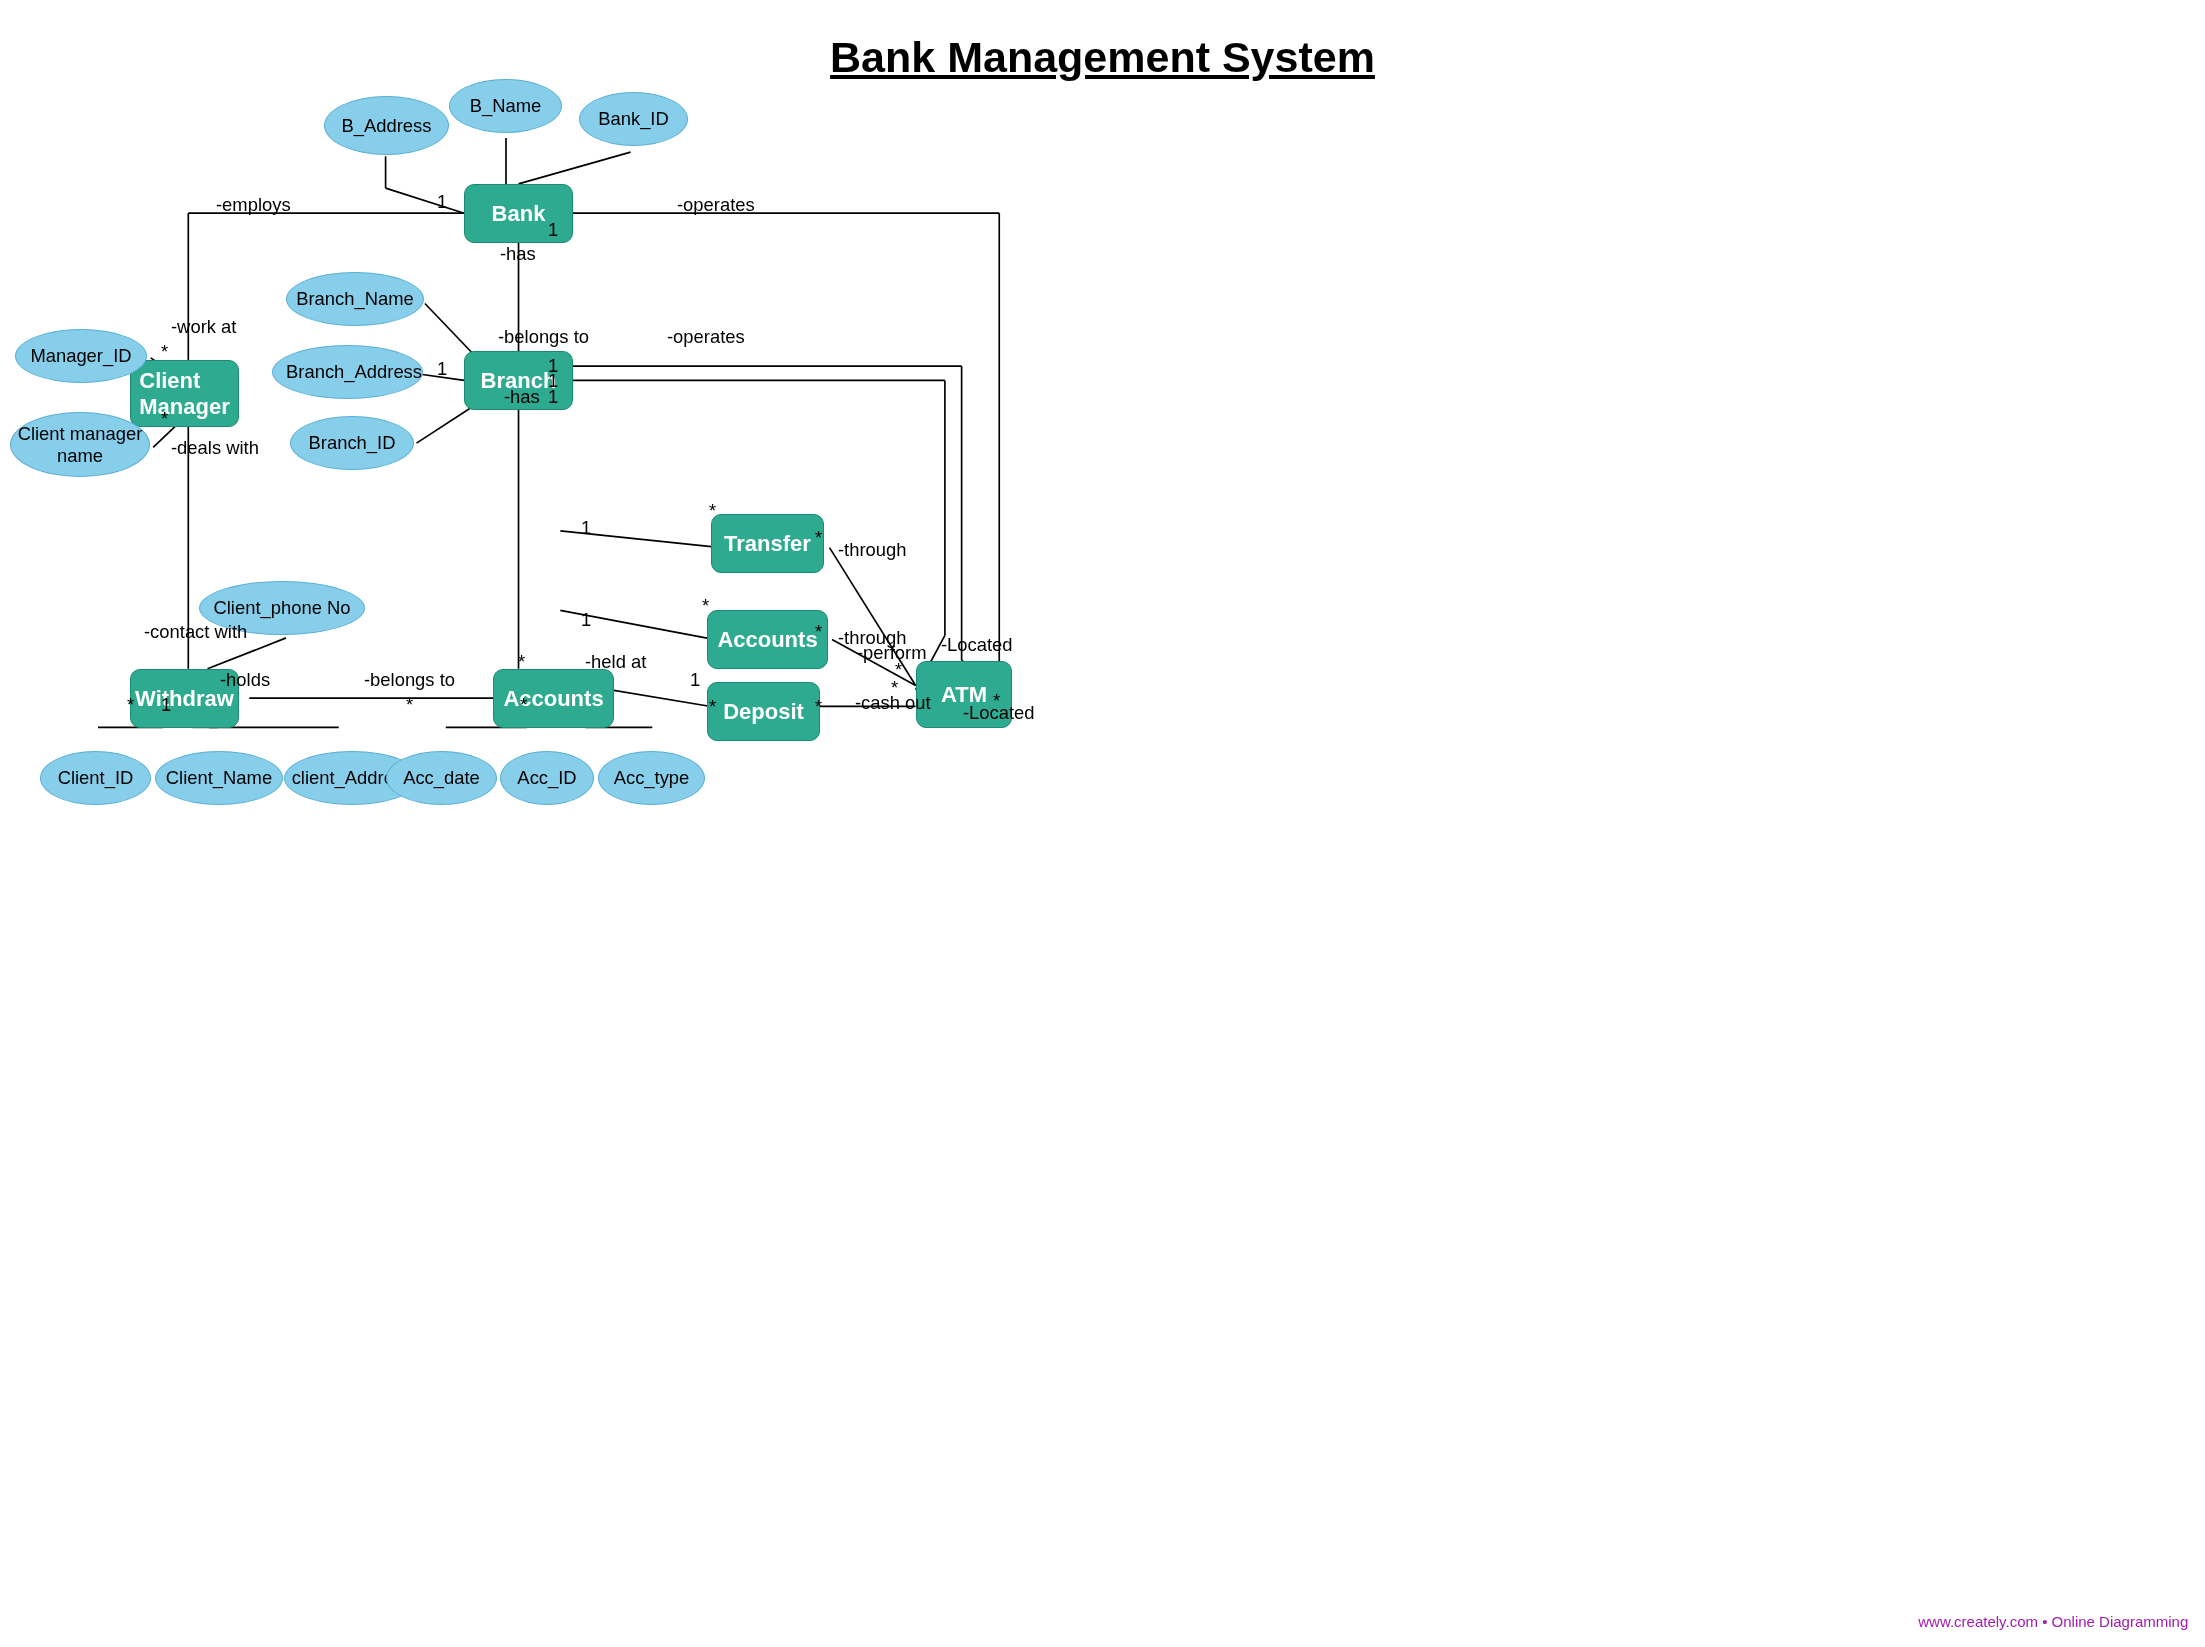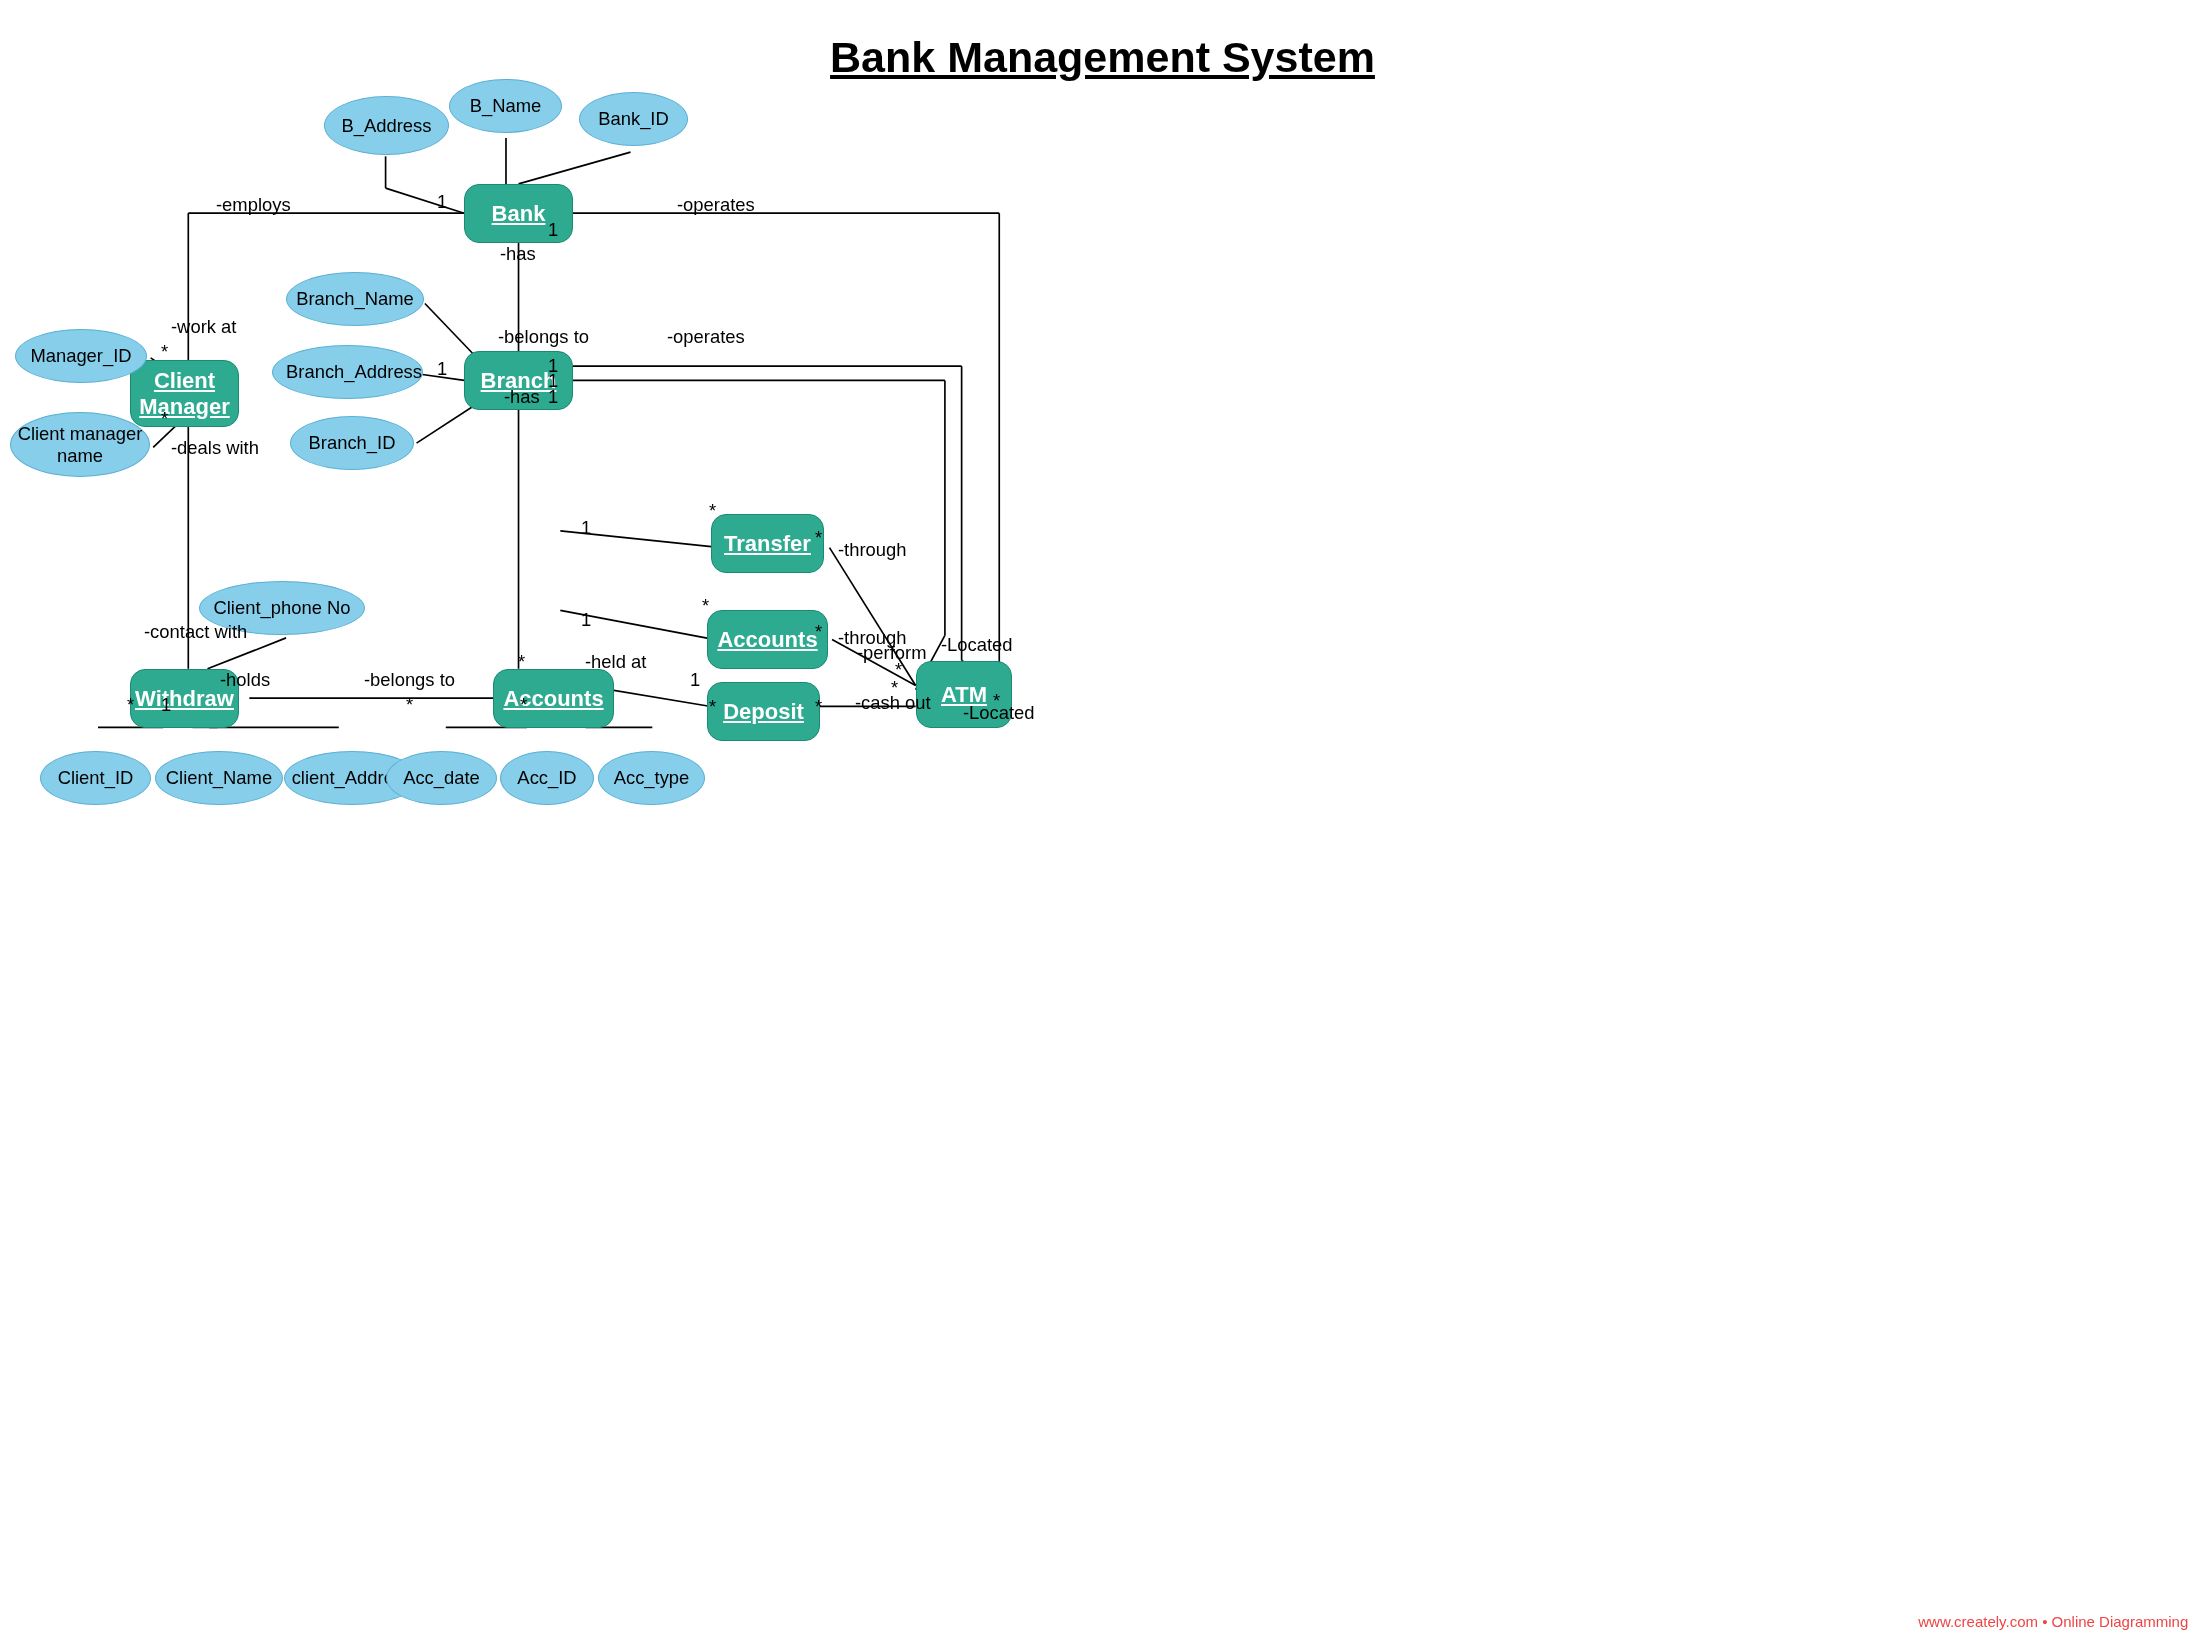--- a/index.html
+++ b/index.html
@@ -21,27 +21,25 @@
       color: #000;
     }
 
     
     .entity {
       position: absolute;
       background: #2daa8f;
       color: #fff;
       font-size: 22px;
       font-weight: bold;
-      text-align: center;
       border: 1.7px solid #1a8a72;
       display: flex;
       align-items: center;
       justify-content: center;
-      border-radius: 15px;
-      text-decoration: underline;
+      border-radius: 10px;
     }
 
     
     .attribute {
       position: absolute;
       background: #87ceeb;
       border: 1.7px solid #5aafd4;
       border-radius: 50%;
       display: flex;
       align-items: center;
@@ -73,21 +71,21 @@
       width: 2205px;
       height: 1647px;
       pointer-events: none;
     }
 
     .watermark {
       position: absolute;
       bottom: 16.7px;
       right: 16.7px;
       font-size: 15px;
-      color: #ef4444;
+      color: #a21caf;
     }
   </style>
 </head>
 <body>
 
 <svg class="connections" xmlns="http://www.w3.org/2000/svg" viewBox="0 0 2637 1970" width="2205" height="1647">
 
   <line x1="461" y1="187" x2="461" y2="225" stroke="#000" stroke-width="2"></line>
   <line x1="461" y1="225" x2="555" y2="255" stroke="#000" stroke-width="2"></line>
 

